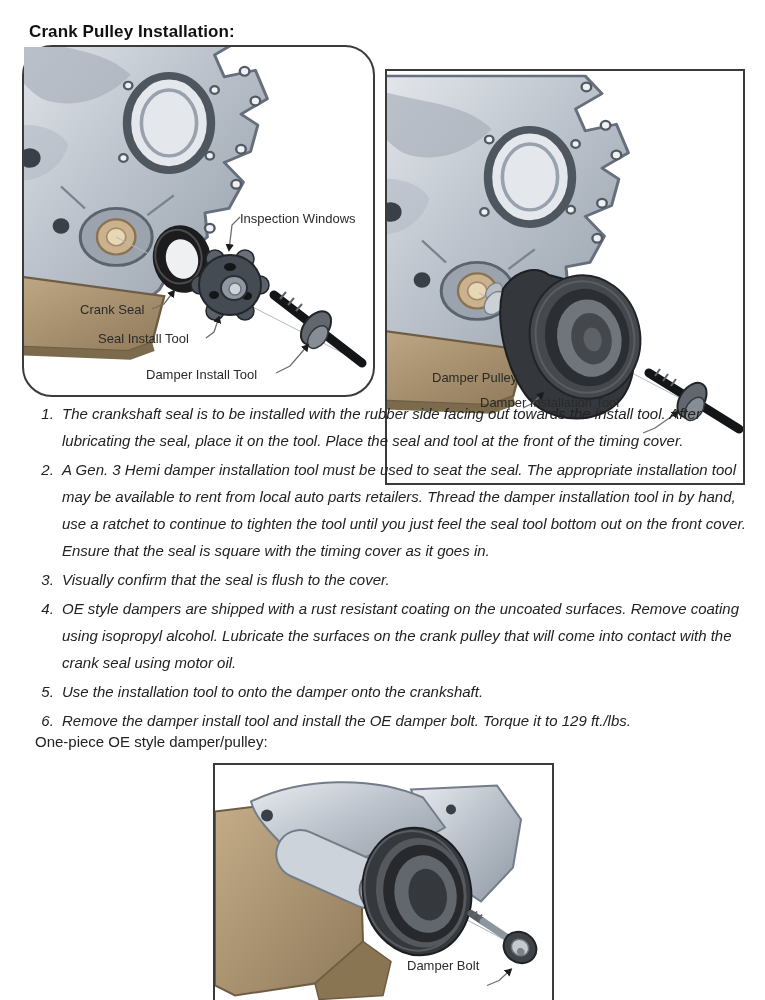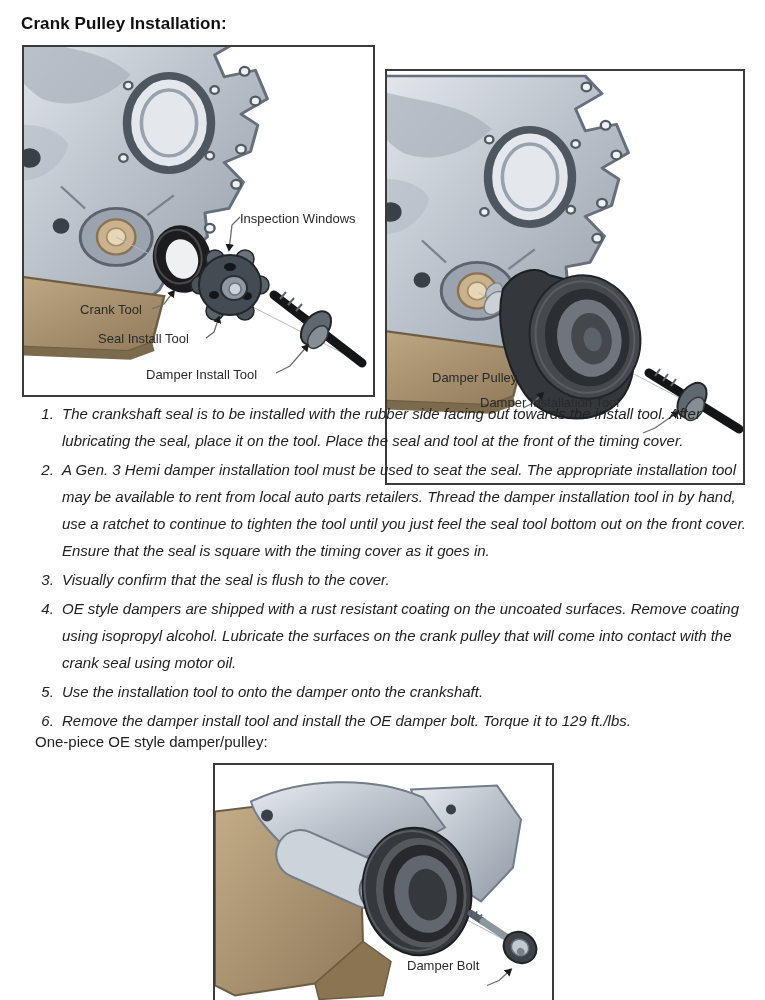--- a/index.html
+++ b/index.html
@@ -1,25 +1,25 @@
 <!DOCTYPE html>
 <html><head>
 <meta charset="utf-8">
 <style>
   * { box-sizing: border-box; }
   html, body { margin: 0; padding: 0; background: #ffffff; }
   body { font-family: "Liberation Sans", "DejaVu Sans", sans-serif; color: #1f1f1f; }
   .page { position: relative; width: 765px; height: 1000px; background: #fff; overflow: hidden; }
 
-  .title { position: absolute; left: 13px; top: 6px; margin: 8px;
+  .title { position: absolute; left: 13px; top: 6px; margin: 16px;
            font-size: 17px; font-weight: bold; color: #111; letter-spacing: .1px; }
 
   .fig-row { position: absolute; left: 22px; top: 45px; display: flex; gap: 10px; }
   .frame { position: relative; margin: 0; background: #fff; border: 2px solid #3b3b3b; }
-  .frame.f1 { width: 353px; height: 352px; }
+  .frame.f1 { width: 353px; height: 352px; border-radius: 30px; }
   .frame.f2 { width: 360px; height: 416px; margin-top: 24px; }
   .frame.f3 { position: absolute; left: 213px; top: 763px; width: 341px; height: 270px; }
   .frame svg.fig { position: absolute; left: 0; top: 0; width: 100%; height: 100%; display: block; }
 
   .lbl { position: absolute; font-size: 13px; color: #2a2a2a; white-space: nowrap; }
 
   .steps { position: absolute; left: 18px; top: 400px; width: 730px;
            margin: 0; padding: 0 0 0 40px; font-size: 15px; line-height: 27px; color: #222; font-style: italic; }
   .steps li { padding-left: 4px; margin-bottom: 2px; }
 
@@ -116,21 +116,21 @@
             <ellipse cx="299" cy="287" rx="8" ry="13" fill="#868d95" stroke="#33373b" stroke-width="1.5"></ellipse>
           </g>
         </g>
 
         <path class="leader" d="M216,170 L208,178 L205,203" marker-end="url(#arr)"></path>
         <path class="leader" d="M128,262 L140,257 L150,244" marker-end="url(#arr)"></path>
         <path class="leader" d="M182,291 L190,285 L195,270" marker-end="url(#arr)"></path>
         <path class="leader" d="M252,326 L266,319 L284,298" marker-end="url(#arr)"></path>
       </svg>
       <span class="lbl" style="left:216px; top:164px">Inspection Windows</span>
-      <span class="lbl" style="left:56px; top:255px">Crank Tool</span>
+      <span class="lbl" style="left:56px; top:255px">Crank Seal</span>
       <span class="lbl" style="left:74px; top:284px">Seal Install Tool</span>
       <span class="lbl" style="left:122px; top:320px">Damper Install Tool</span>
     </figure>
 
     <figure class="frame f2">
       <svg class="fig" viewBox="0 0 356 348">
         <use href="#engine-block" x="-37" y="-27" width="300" height="340"></use>
         <line x1="92" y1="190" x2="352" y2="326" stroke="#b6babf" stroke-width="1"></line>
 
         <g transform="rotate(40 108 200)">

